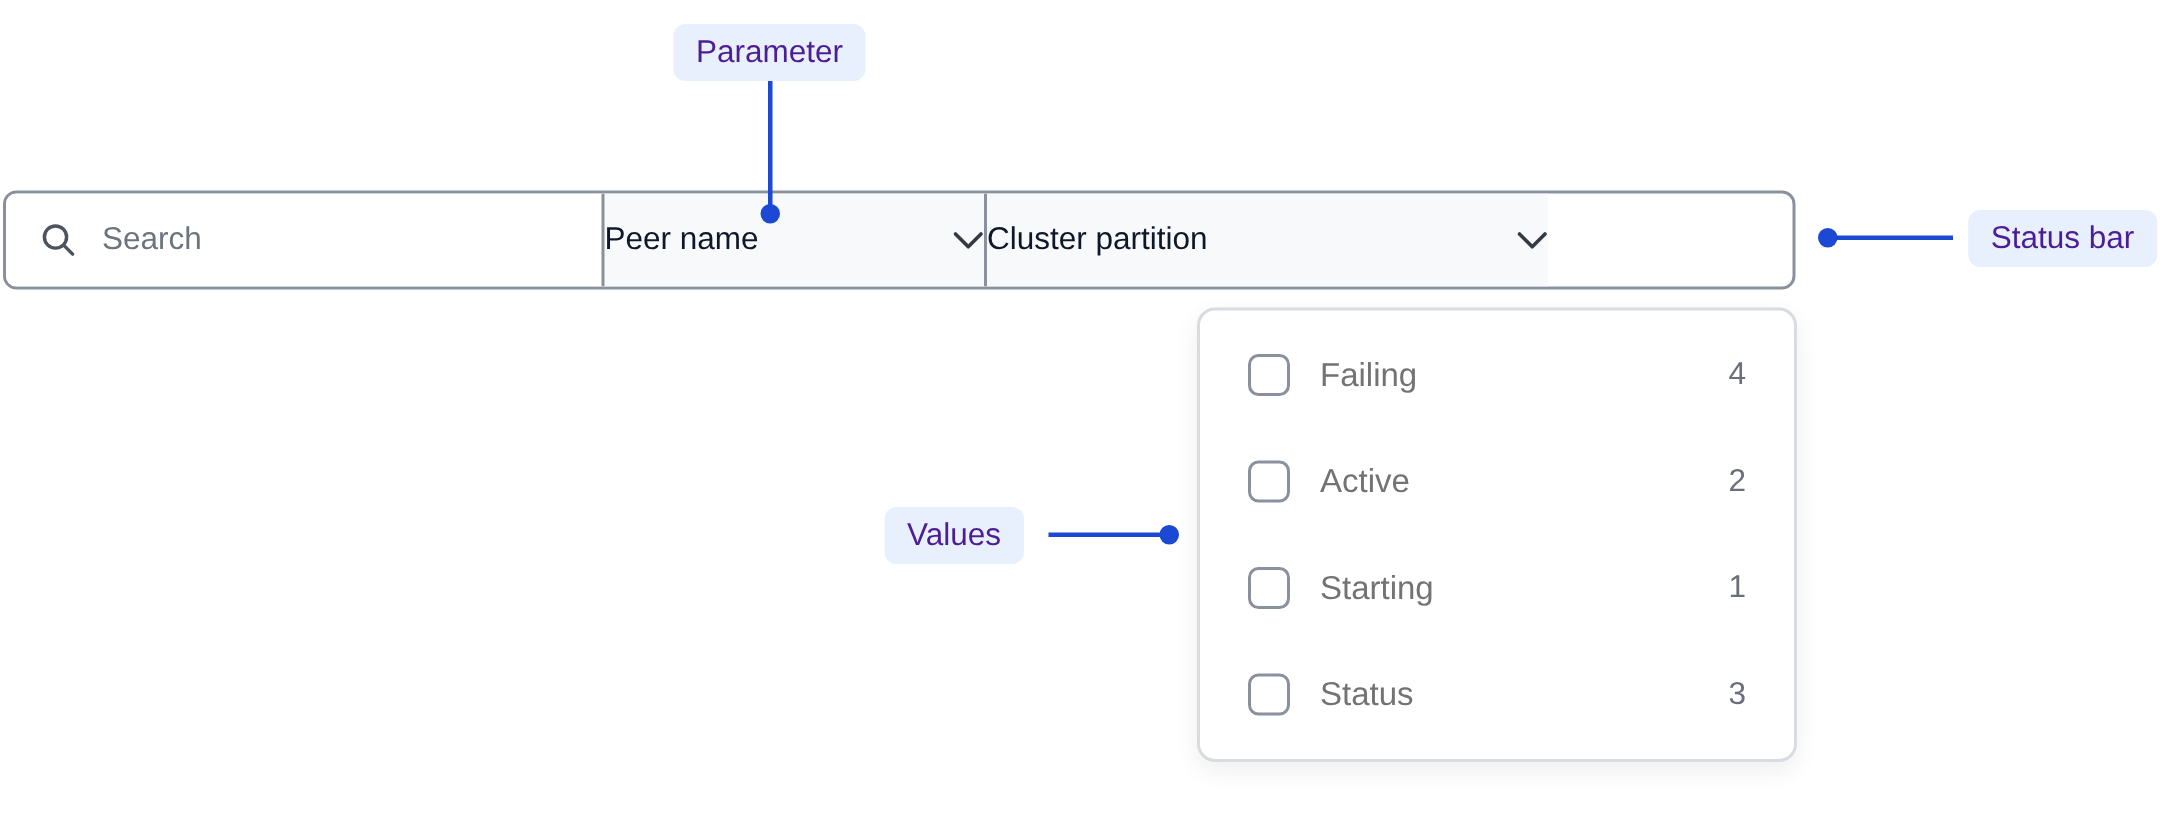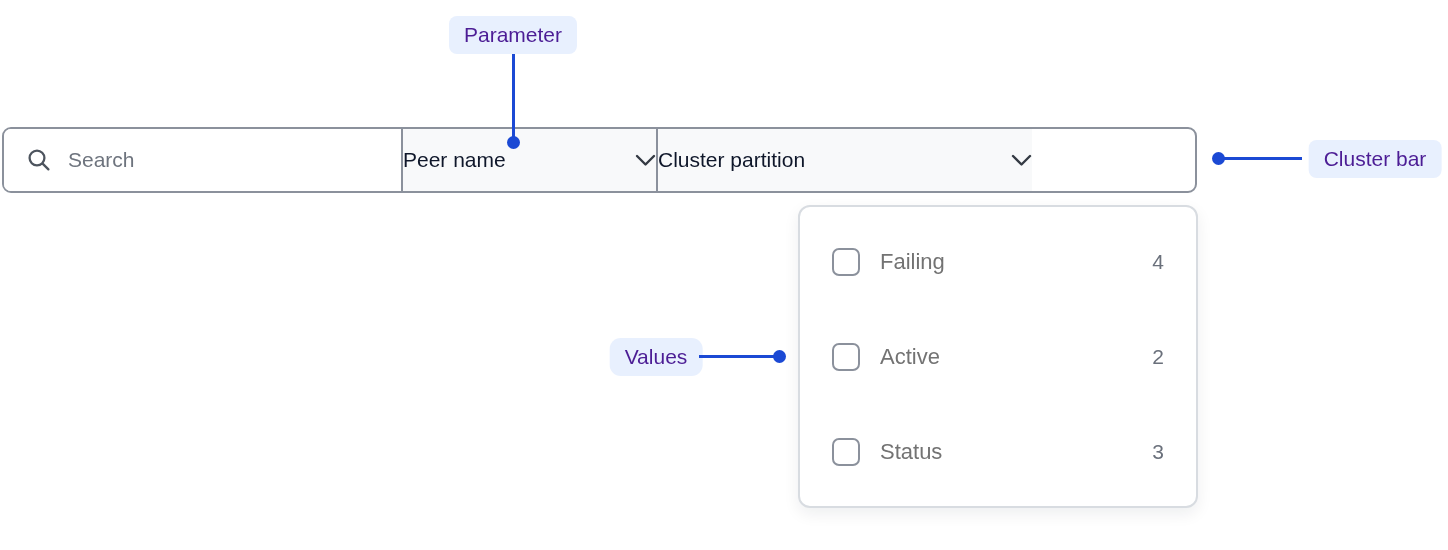--- a/index.html
+++ b/index.html
@@ -21,21 +21,21 @@
     z-index: 5;
   }
   .anno-line { position: absolute; background: #1b49d4; z-index: 5; }
   .anno-dot  { position: absolute; width: 13px; height: 13px; border-radius: 50%;
                background: #1b49d4; z-index: 6; }
 
   #badge-parameter { left: 513px; top: 16px; transform: translateX(-50%); }
   #line-parameter  { left: 512px; top: 54px; width: 3px; height: 84px; }
   #dot-parameter   { left: 507px; top: 136px; }
 
-  #badge-values { left: 656px; top: 338px; transform: translateX(-50%); border-radius: 11px; }
+  #badge-values { left: 636px; top: 338px; transform: translateX(-50%); }
   #line-values  { left: 699px; top: 355px; width: 76px; height: 3px; }
   #dot-values   { left: 773px; top: 350px; }
 
   #badge-filterbar { left: 1375px; top: 140px; transform: translateX(-50%); }
   #line-filterbar  { left: 1224px; top: 157px; width: 78px; height: 3px; }
   #dot-filterbar   { left: 1212px; top: 152px; }
 
   
   .filter-bar {
     position: absolute;
@@ -162,30 +162,35 @@
       <span class="option-label">Failing</span>
       <span class="option-count">4</span>
     </div>
     <div class="option-row">
       <div class="checkbox" role="checkbox" aria-checked="false"></div>
       <span class="option-label">Active</span>
       <span class="option-count">2</span>
     </div>
     <div class="option-row">
       <div class="checkbox" role="checkbox" aria-checked="false"></div>
+      <span class="option-label">Starting</span>
+      <span class="option-count">1</span>
+    </div>
+    <div class="option-row">
+      <div class="checkbox" role="checkbox" aria-checked="false"></div>
       <span class="option-label">Status</span>
       <span class="option-count">3</span>
     </div>
   </div>
 
   <div class="anno-badge" id="badge-parameter">Parameter</div>
   <div class="anno-line" id="line-parameter"></div>
   <div class="anno-dot" id="dot-parameter"></div>
 
   <div class="anno-badge" id="badge-values">Values</div>
   <div class="anno-line" id="line-values"></div>
   <div class="anno-dot" id="dot-values"></div>
 
-  <div class="anno-badge" id="badge-filterbar">Cluster bar</div>
+  <div class="anno-badge" id="badge-filterbar">Status bar</div>
   <div class="anno-line" id="line-filterbar"></div>
   <div class="anno-dot" id="dot-filterbar"></div>
 
 </div>
 
 </body></html>

